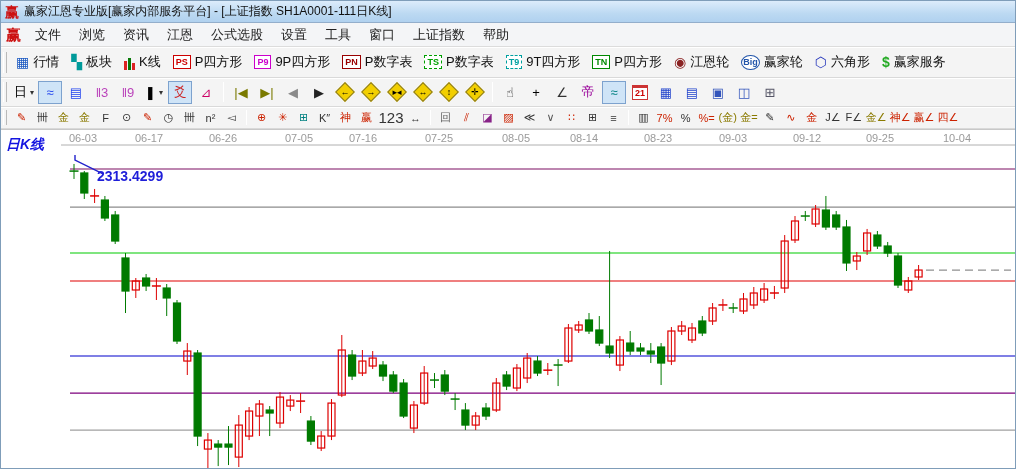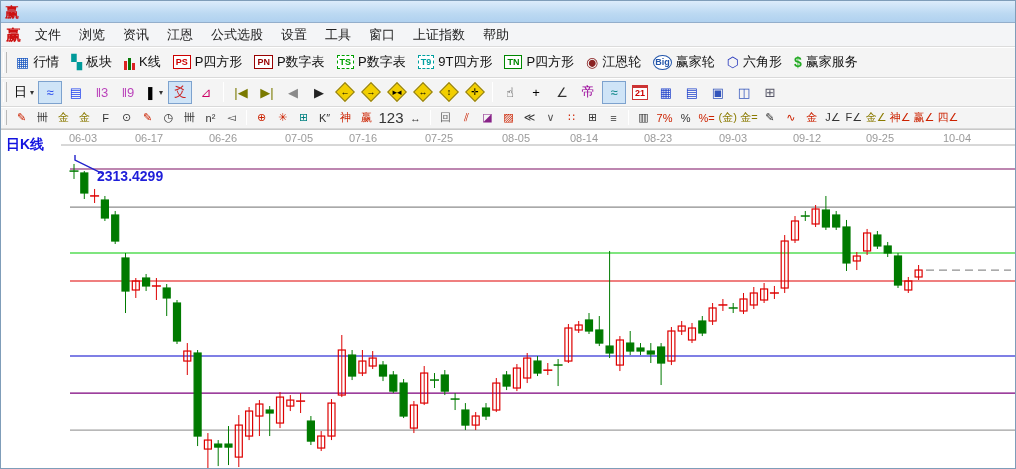--- a/index.html
+++ b/index.html
@@ -44,29 +44,30 @@
   .dia { width:16px; height:16px; position:relative; display:flex; align-items:center; justify-content:center; }
   .dia::before { content:""; position:absolute; inset:1px; background:#f2cf00; border:1px solid #8a7a22; transform:rotate(45deg); }
   .dia span { position:relative; font-size:9px; color:#000; line-height:1; }
   .cal-btn { font-size:9px; font-weight:bold; border:1px solid #c33; border-top:3px solid #c33; background:#fff; padding:1px 2px; line-height:9px; }
 
   .draw-btn { min-width:20px; height:19px; display:flex; align-items:center; justify-content:center;
               font-size:11px; margin:0 0.5px; border:1px solid transparent; cursor:default; white-space:nowrap; }
 
   
   #chart-area { position:relative; flex:1; background:#ffffff; overflow:hidden; border-top:1px solid #c8c8c8; }
-  #kline-title { position:absolute; left:5px; top:6px; font-size:14px; font-weight:bold; color:#1414e0; z-index:3; }
+  #kline-title { position:absolute; left:5px; top:6px; font-size:14px; font-weight:bold; color:#1414e0; z-index:3;font-style:italic; }
   #chart-svg { position:absolute; left:0; top:0; }
 </style>
 </head>
 <body>
 
 <div id="app">
   <div id="titlebar">
     <span class="logo">赢</span>
+    <span class="title-text">赢家江恩专业版[赢家内部服务平台] - [上证指数  SH1A0001-111日K线]</span>
   </div>
 
   <div id="menubar">
     <span class="logo">赢</span>
 
   <span class="menu-item">文件</span>
       <span class="menu-item">浏览</span>
       <span class="menu-item">资讯</span>
       <span class="menu-item">江恩</span>
       <span class="menu-item">公式选股</span>
@@ -92,20 +93,24 @@
         <span class="kicon">
           <i class="kr1"></i>
           <i class="kg1"></i>
           <i class="kr2"></i>
         </span>
         <span>K线</span>
       </span>
       <span class="feat-btn">
         <span class="icon-box" style="border: 1px solid rgb(204, 0, 0); color: rgb(204, 0, 0);">PS</span>
         <span>P四方形</span>
+      </span>
+      <span class="feat-btn">
+        <span class="icon-box" style="border: 1px solid rgb(204, 0, 204); color: rgb(204, 0, 204);">P9</span>
+        <span>9P四方形</span>
       </span>
       <span class="feat-btn">
         <span class="icon-box" style="border: 1px solid rgb(153, 0, 0); color: rgb(153, 0, 0);">PN</span>
         <span>P数字表</span>
       </span>
       <span class="feat-btn">
         <span class="icon-box" style="border: 1px dashed rgb(0, 160, 0); color: rgb(0, 160, 0);">TS</span>
         <span>P数字表</span>
       </span>
       <span class="feat-btn">

